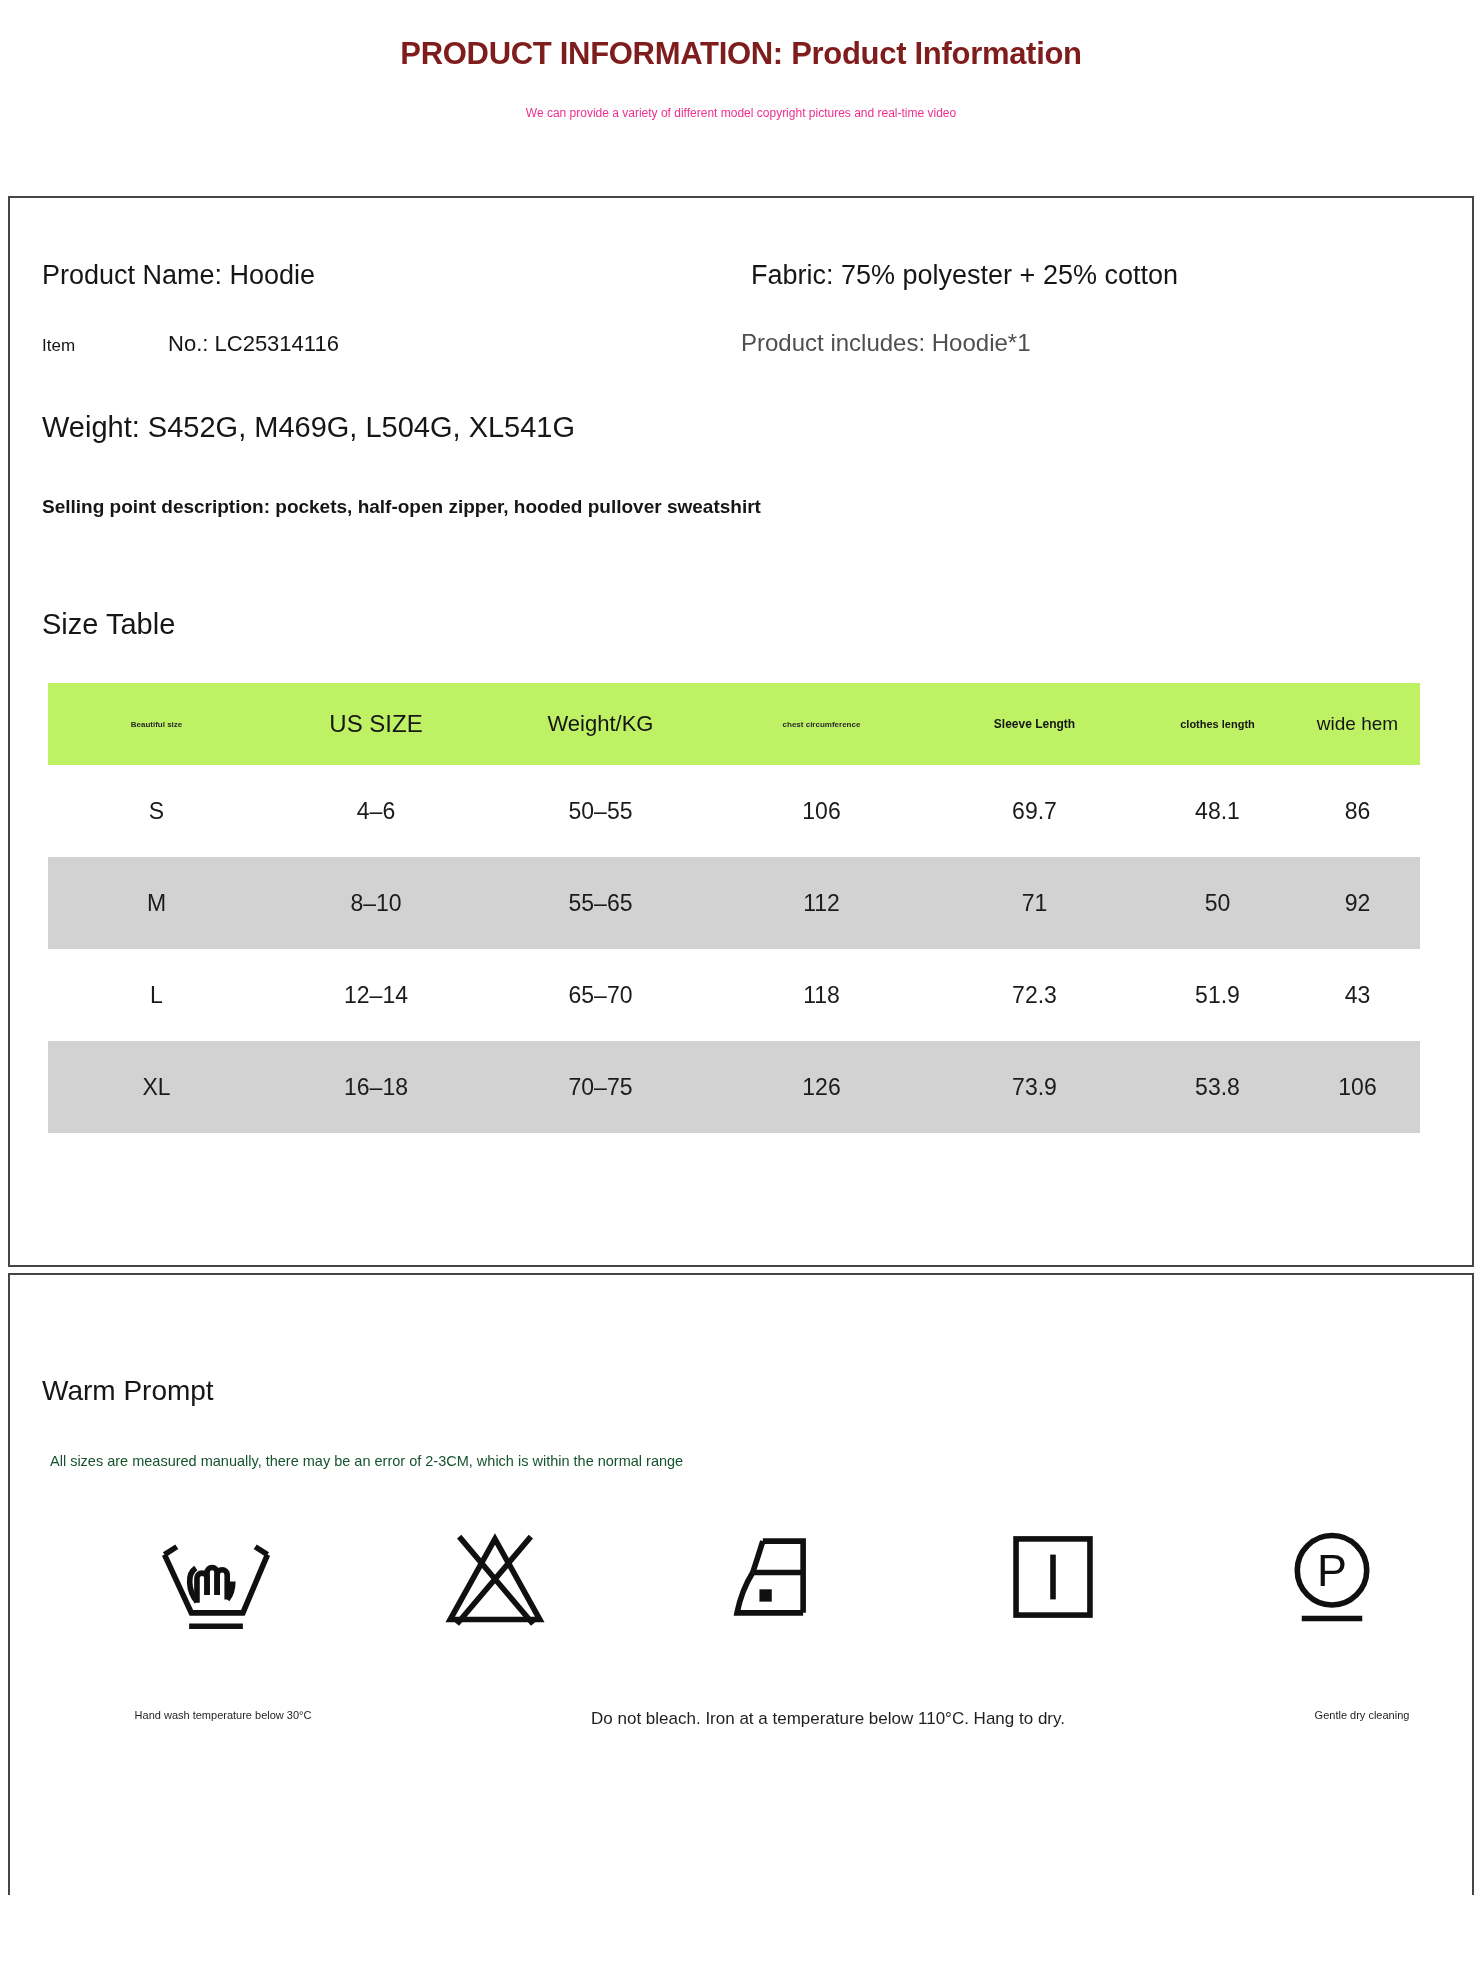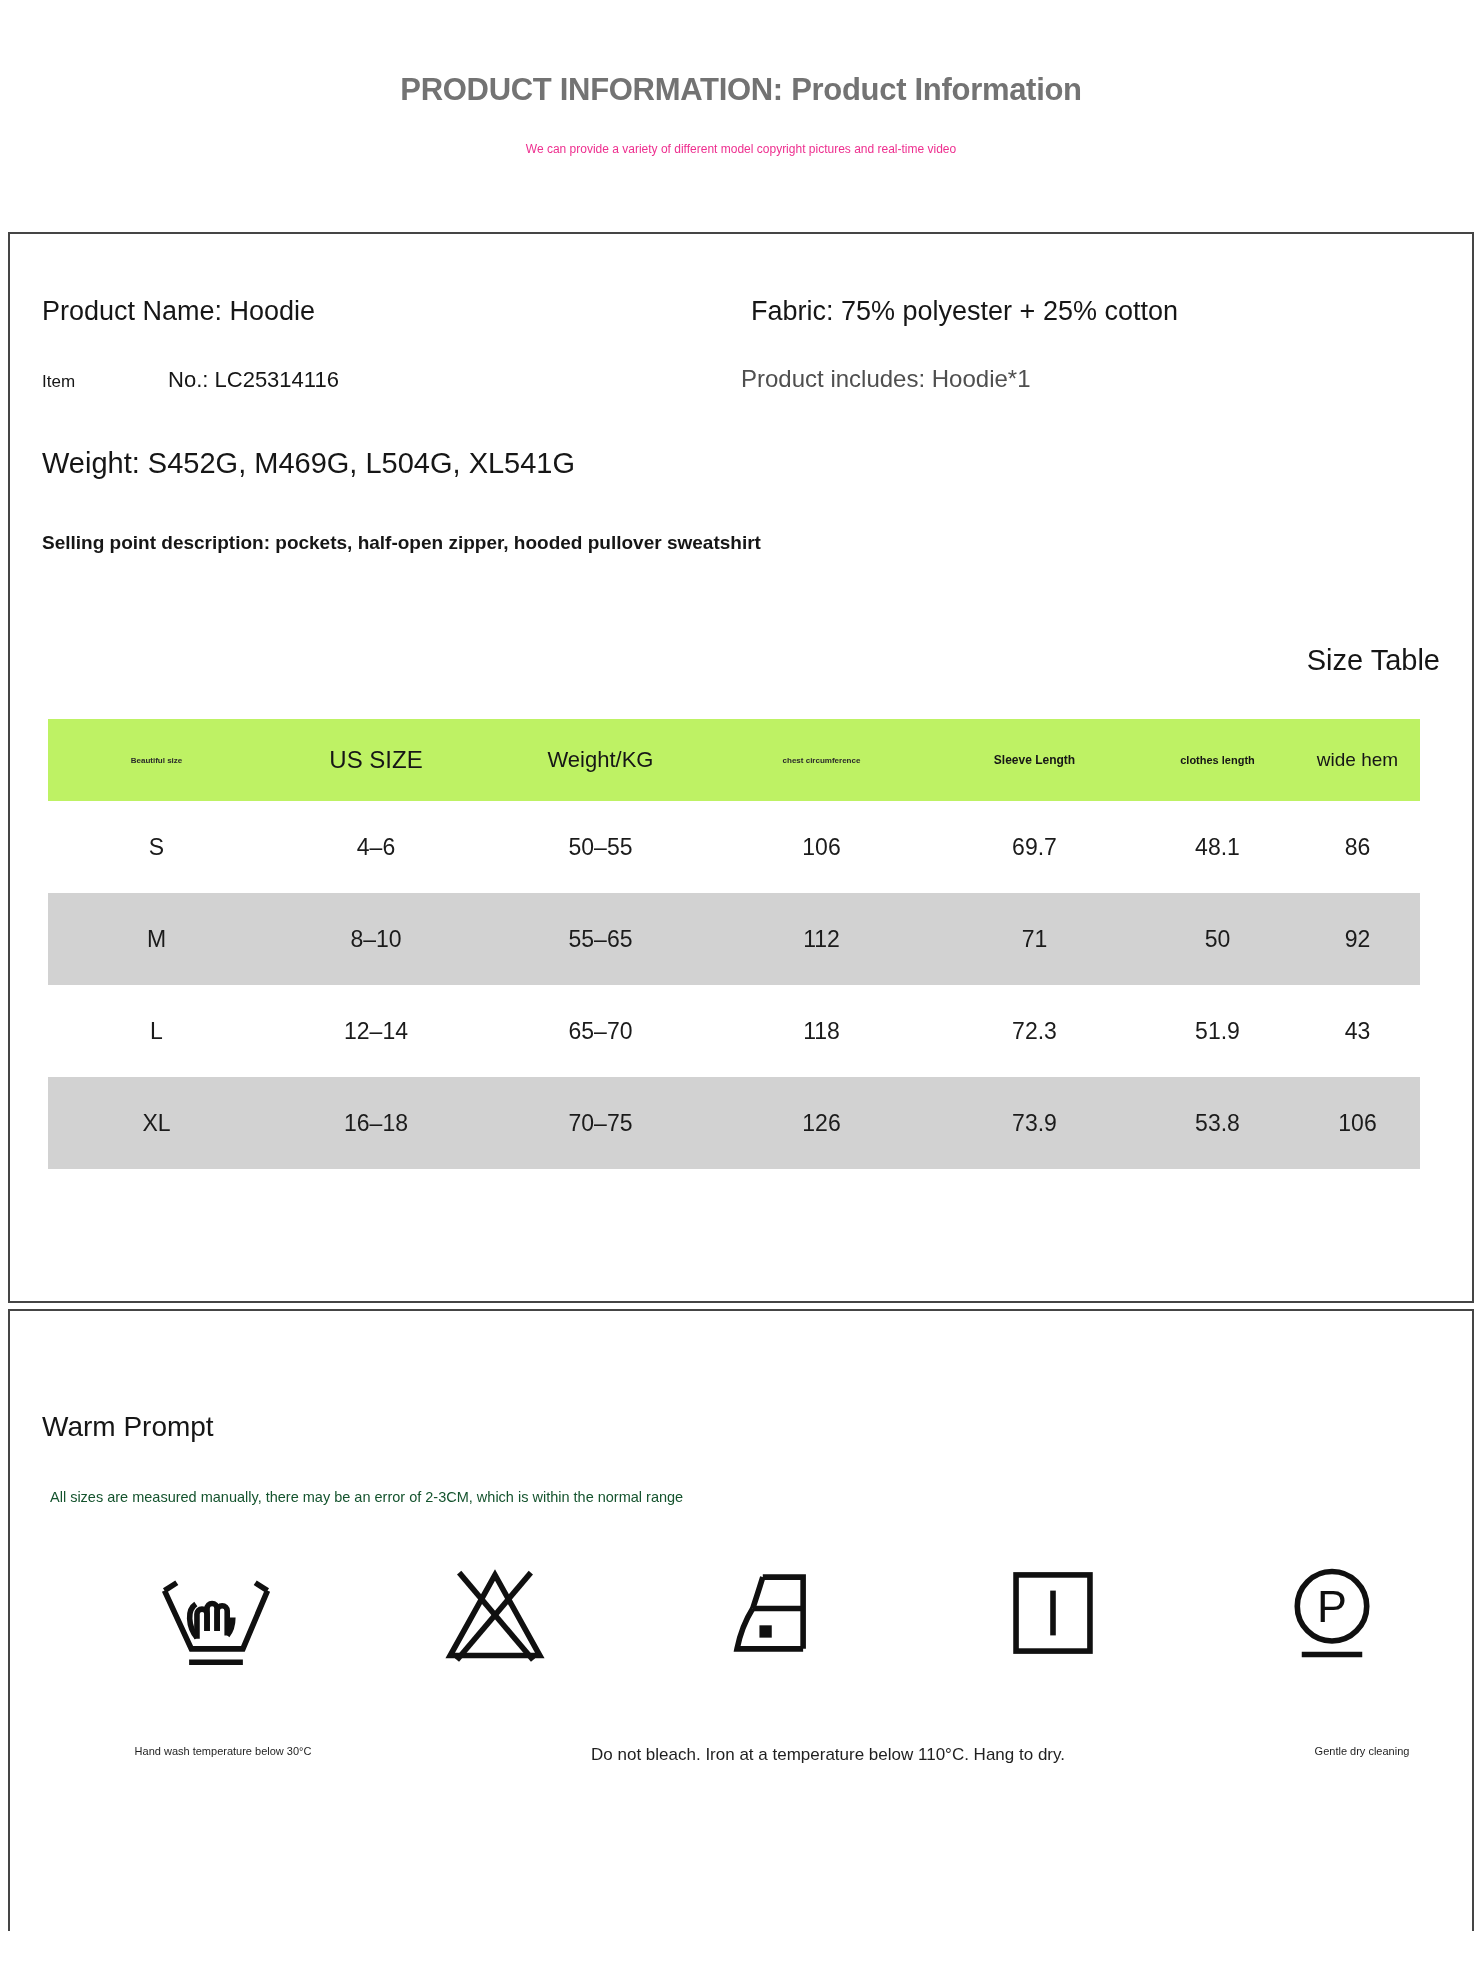--- a/index.html
+++ b/index.html
@@ -5,42 +5,42 @@
   * { margin:0; padding:0; box-sizing:border-box; }
   html,body { background:#ffffff; }
   body {
     width:1482px; height:1966px;
     font-family:"Liberation Sans", sans-serif;
     color:#161616;
     position:relative;
     overflow:hidden;
   }
   .page-title {
-    padding-top:72px;
+    padding-top:36px;
     text-align:center;
     font-size:31px; font-weight:600; letter-spacing:-0.3px;
-    color:#737373;
+    color:#7f1d1d;
   }
   .page-subtitle {
     margin-top:34px;
     text-align:center;
     font-size:12px; font-weight:500;
     color:#ee2f8f;
   }
   .box { border:2px solid #454545; margin:0 8px; }
   .box1 { margin-top:76px; height:1071px; padding:0 32px; overflow:hidden; }
   .row-2col { display:grid; grid-template-columns:1fr 1fr; align-items:baseline; }
   .r1 { padding-top:62px; font-size:27px; font-weight:500;gap:20px; }
   .r2 { margin-top:38px; }
   .item-label { font-size:17px; font-weight:500; }
   .item-no { font-size:22px; font-weight:500; margin-left:93px; }
   .includes { font-size:24px; font-weight:500; color:#4f4f4f; }
   .r3 { margin-top:54px; font-size:29px; font-weight:500; }
   .r4 { margin-top:52px; font-size:19px; font-weight:600; }
-  .size-table-heading { margin-top:90px; font-size:29px; font-weight:500;text-align:right; }
+  .size-table-heading { margin-top:90px; font-size:29px; font-weight:500; }
   table.size-table {
     margin-top:42px; margin-left:6px;
     width:1372px;
     border-collapse:collapse;
     table-layout:fixed;
     text-align:center;
   }
   table.size-table tr.head { height:82px; background:#bef264; }
   table.size-table tr.data { height:92px; }
   table.size-table tr.stripe { background:#d2d2d2; }

